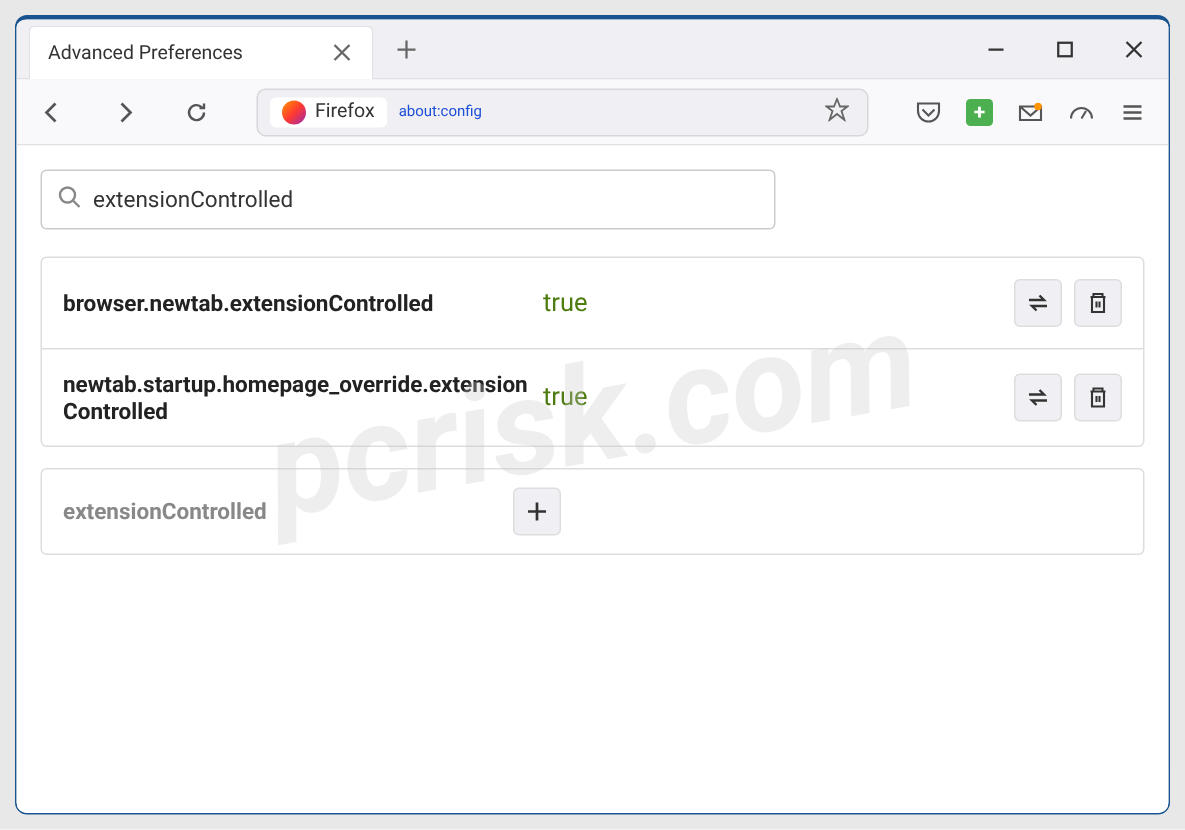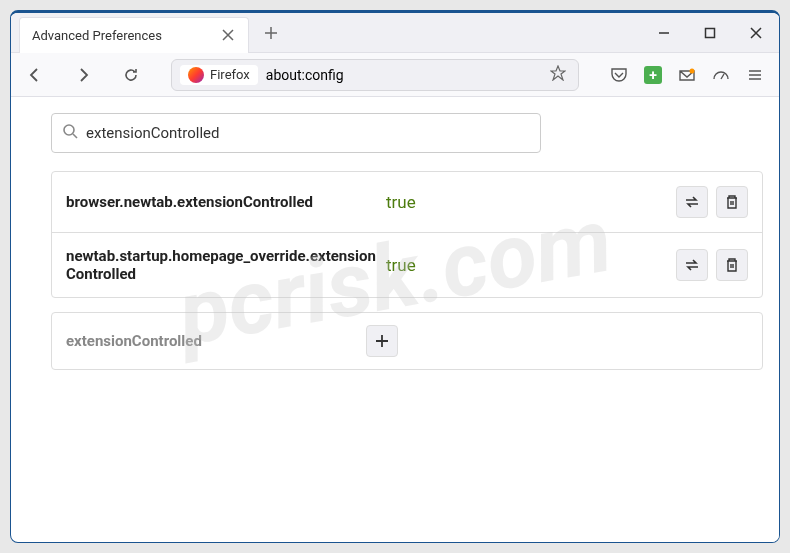--- a/index.html
+++ b/index.html
@@ -132,22 +132,22 @@
       margin-right: 8px;
     }
     .ff-icon {
       width: 16px;
       height: 16px;
       border-radius: 50%;
       background: linear-gradient(135deg, #ff9500 0%, #ff3b30 50%, #9c27b0 100%);
     }
     .url-text {
       flex: 1;
-      font-size: 14px;
-      color: #000000;
+      font-size: 10px;
+      color: #1d4ed8;
       border: none;
       background: transparent;
       outline: none;
     }
     .star-btn {
       color: #666;
       cursor: pointer;
       padding: 4px;
     }
     .toolbar-icons {
@@ -174,21 +174,20 @@
       display: flex;
       align-items: center;
       justify-content: center;
       font-size: 14px;
       font-weight: bold;
     }
     .content {
       flex: 1;
       padding: 16px;
       background: white;
-      margin-left: 24px;
     }
     .search-row {
       display: flex;
       align-items: center;
       gap: 16px;
       margin-bottom: 18px;
     }
     .search-box {
       flex: 1;
       display: flex;

